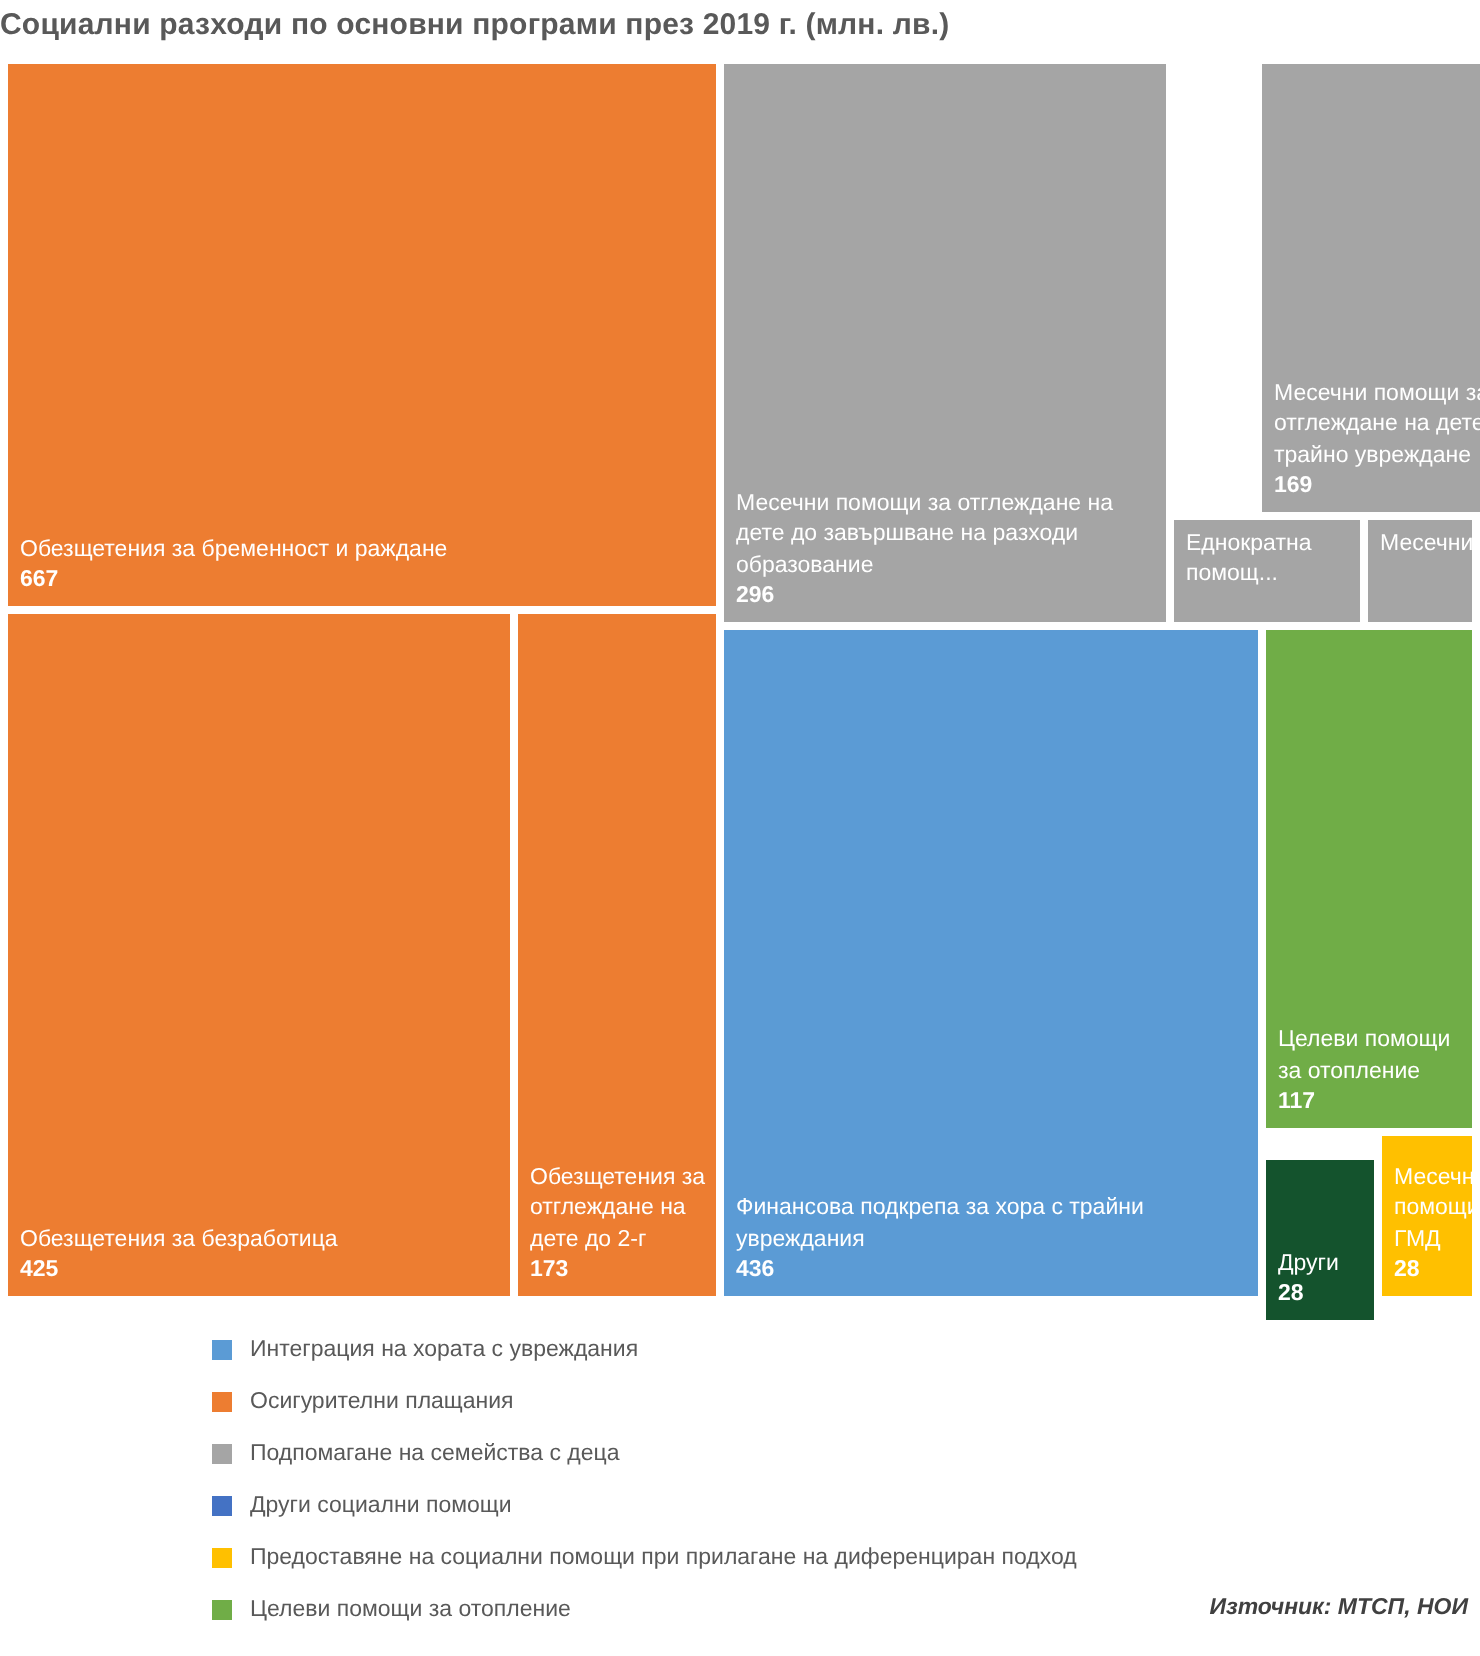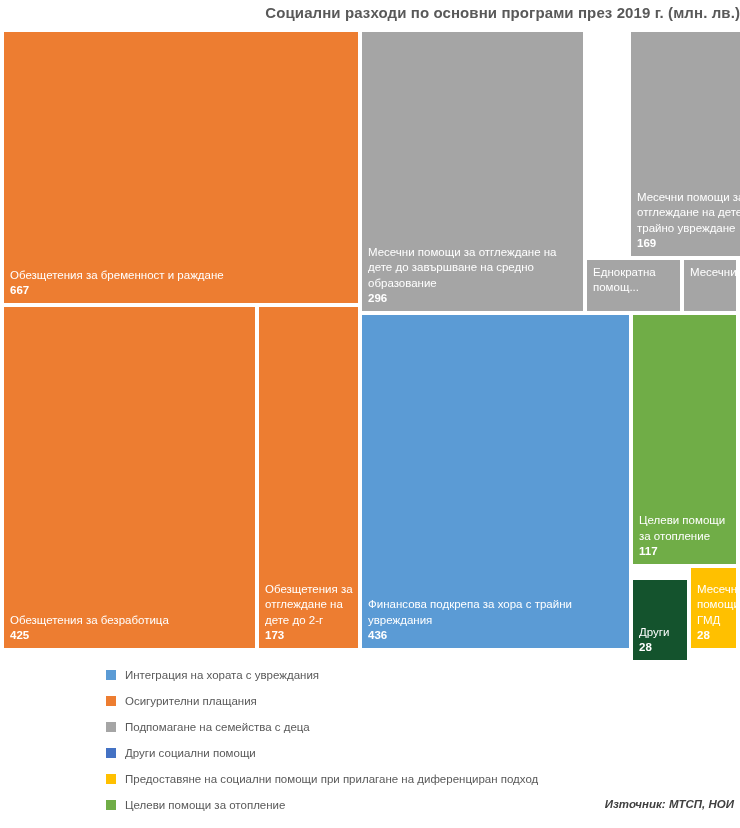--- a/index.html
+++ b/index.html
@@ -7,21 +7,21 @@
     width:740px;height:828px;
     background:#ffffff;
     font-family:"Liberation Sans", sans-serif;
     color:#404040;
     overflow:hidden;
     position:relative;
   }
   .chart-title{
     position:absolute;
     top:4px;left:0;width:740px;
-    text-align:right;
+    text-align:left;
     font-size:15px;
     font-weight:bold;
     color:#595959;
     letter-spacing:0.1px;
   }
   .treemap{
     position:absolute;
     left:2px;top:30px;
     width:736px;height:620px;
   }
@@ -94,21 +94,21 @@
 
   <div class="cell bottom" style="left:255px;top:275px;width:103px;height:345px;background:#ED7D31;">
     <div class="lbl-wrap">
       <span class="name">Обезщетения за отглеждане на дете до 2-г</span>
       <span class="val">173</span>
     </div>
   </div>
 
   <div class="cell bottom" style="left:358px;top:0px;width:225px;height:283px;background:#A5A5A5;">
     <div class="lbl-wrap">
-      <span class="name">Месечни помощи за отглеждане на дете до завършване на средно образование</span>
+      <span class="name">Месечни помощи за отглеждане на дете до завършване на разходи образование</span>
       <span class="val">296</span>
     </div>
   </div>
 
   <div class="cell bottom" style="left:583px;top:0px;width:153px;height:228px;background:#A5A5A5;margin-left:44px;">
     <div class="lbl-wrap">
       <span class="name">Месечни помощи за отглеждане на дете с трайно увреждане</span>
       <span class="val">169</span>
     </div>
   </div>

